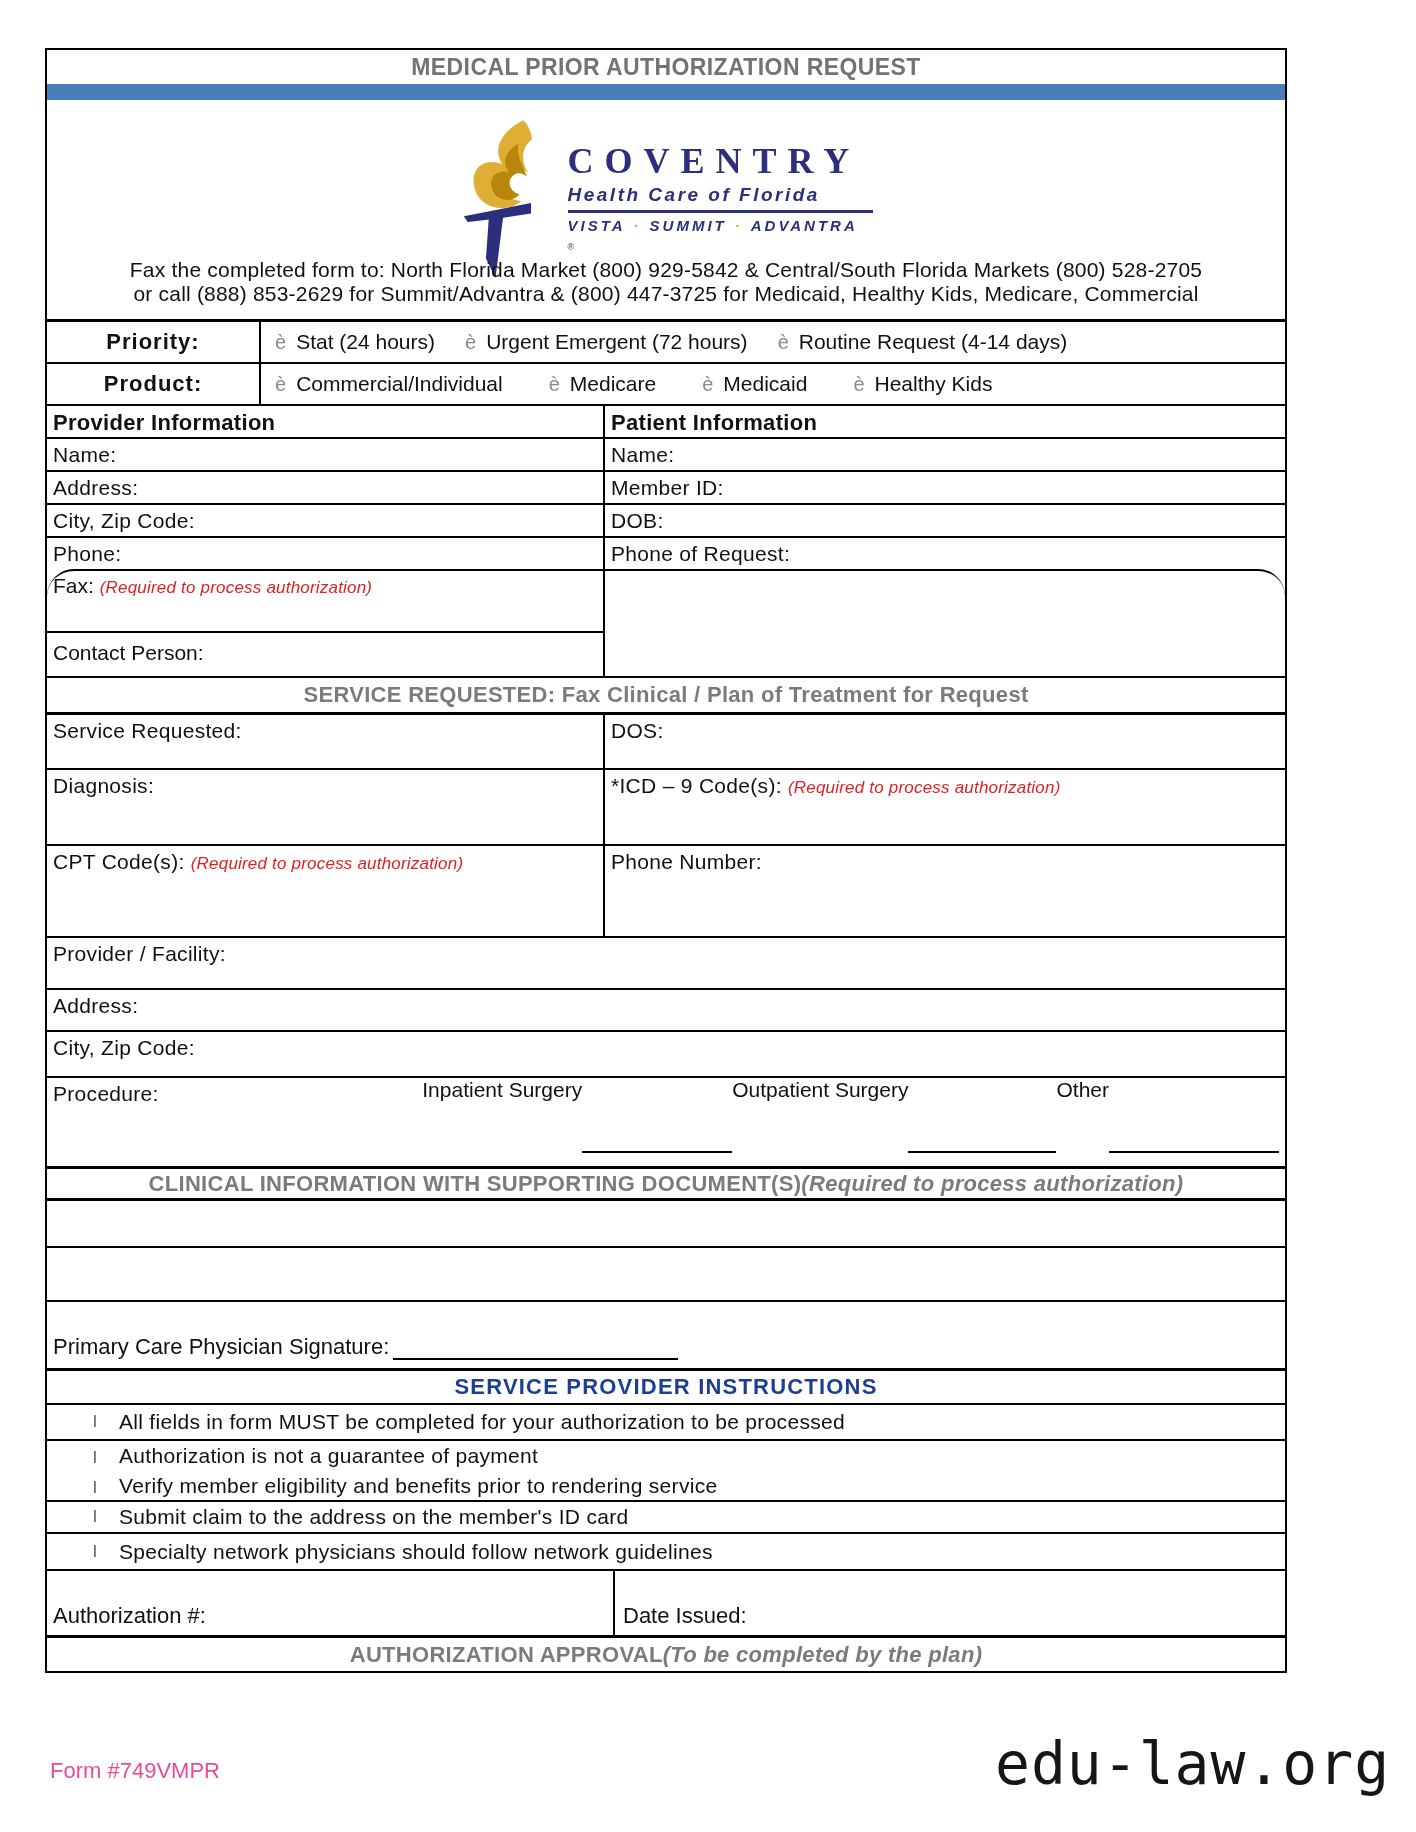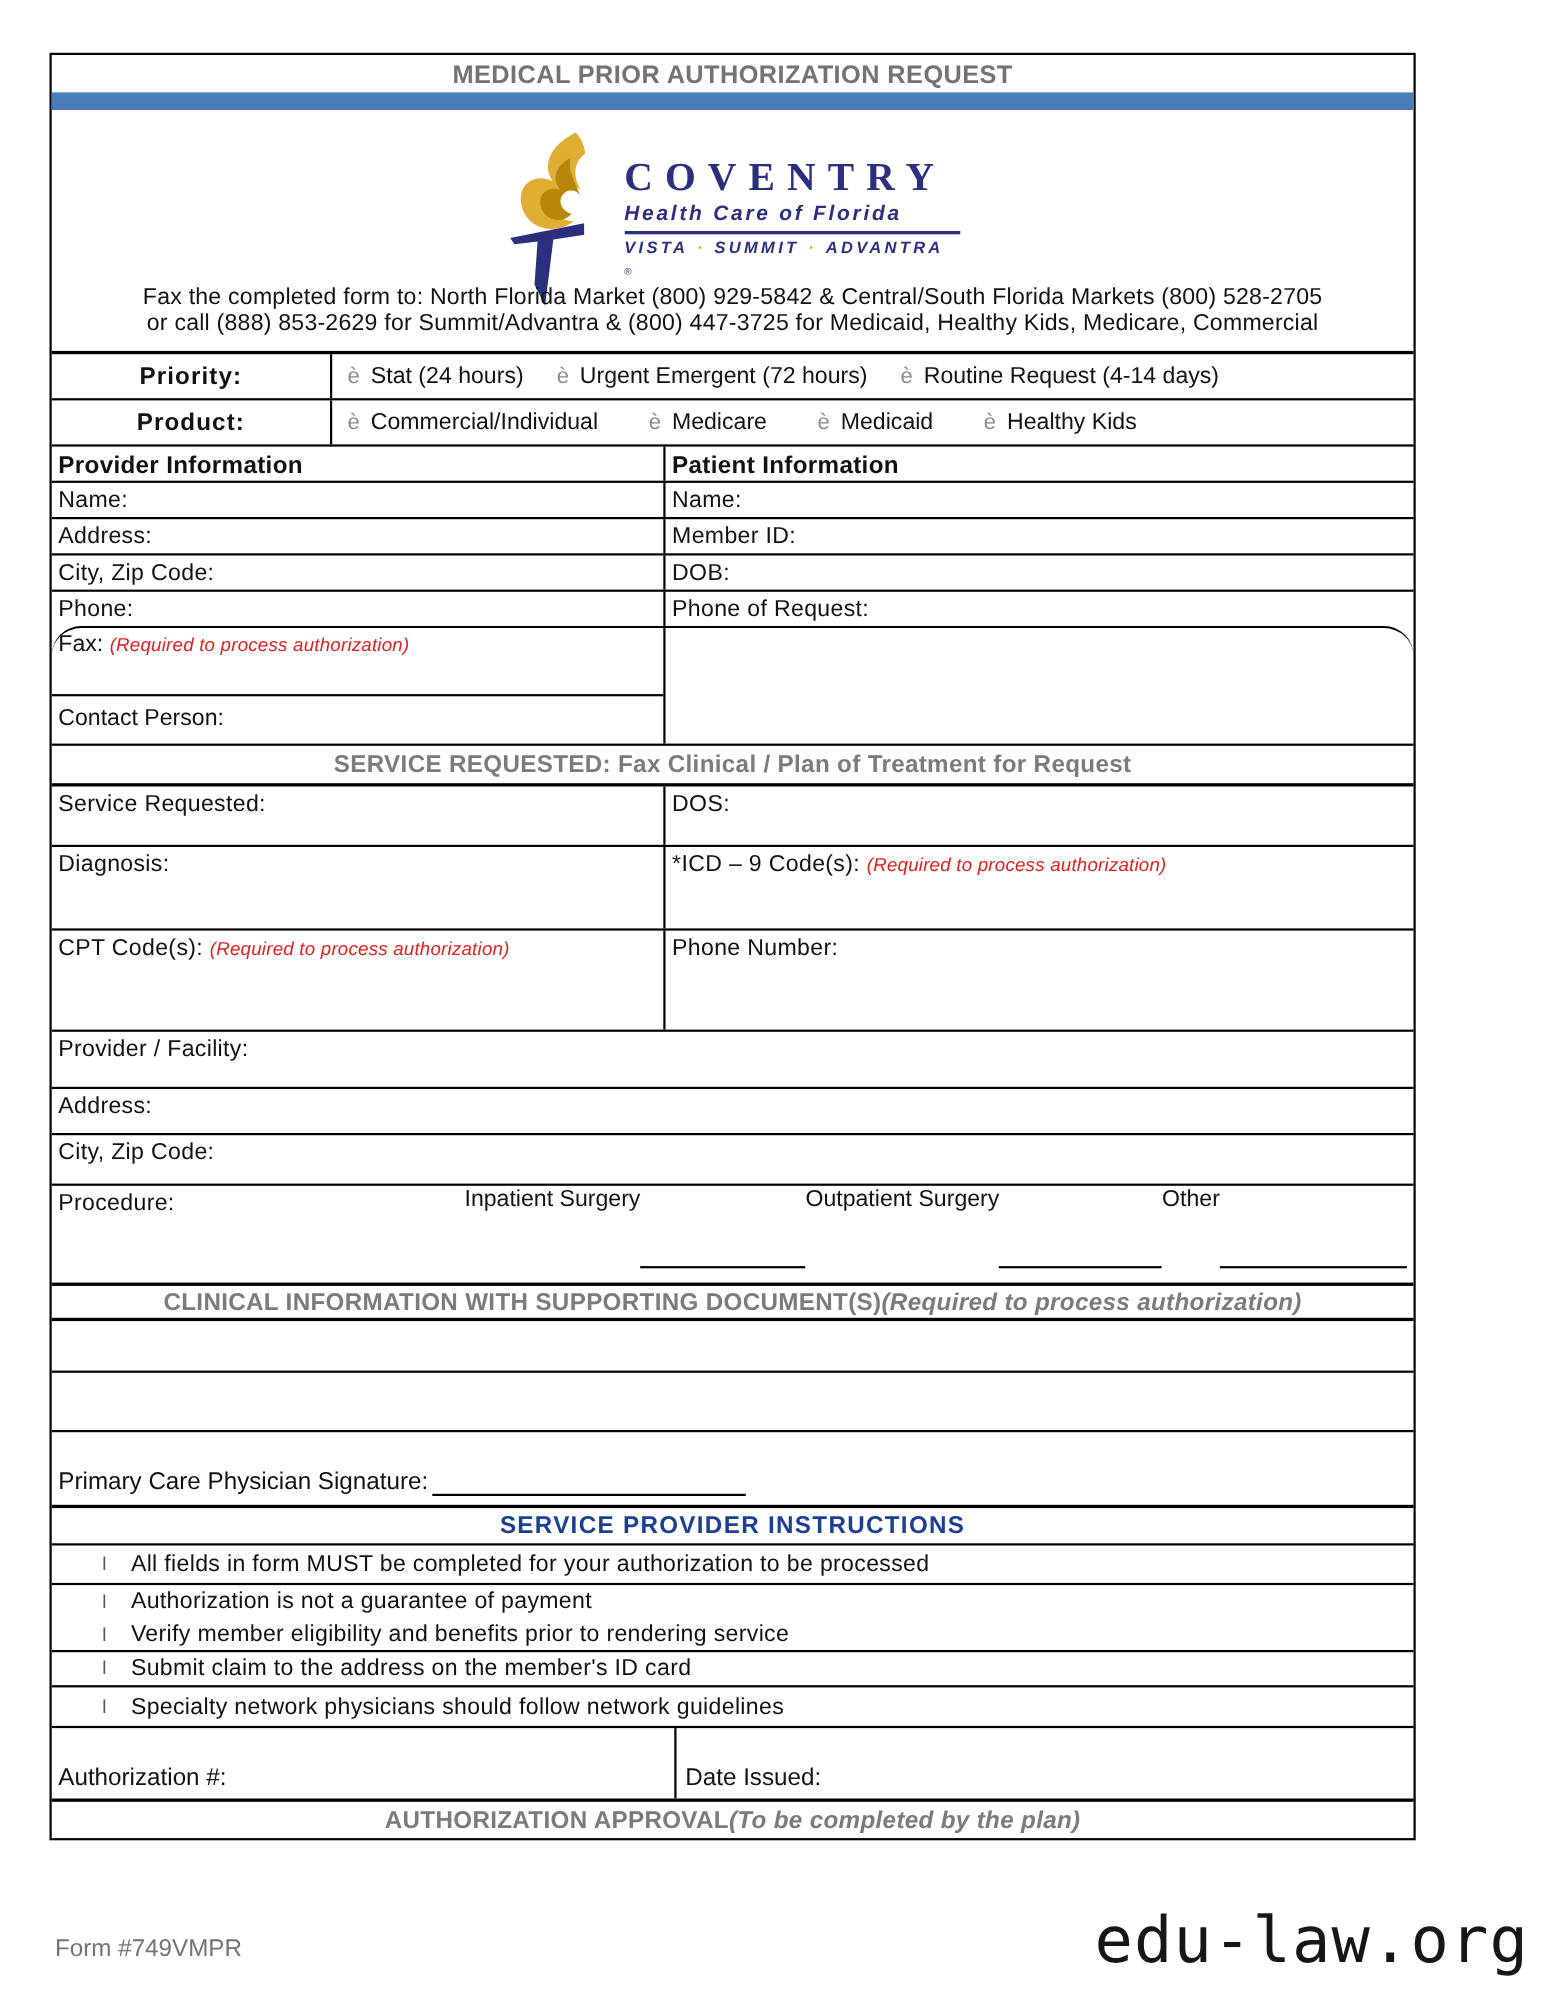--- a/index.html
+++ b/index.html
@@ -24,21 +24,21 @@
   .logo-tagline { font-style:italic; font-weight:bold; font-size:19px; letter-spacing:2.5px; margin-top:2px; color:#2b2f7e; }
   .logo-rule { border:none; border-top:3px solid #2b2f7e; margin:4px 0 4px 0; width:305px; }
   .logo-brands { font-style:italic; font-weight:bold; font-size:15px; letter-spacing:3px; color:#2b2f7e; }
   .brand-sep { color:#d9a72a; padding:0 8px; font-weight:bold; }
   .reg-mark { font-size:9px; color:#2b2f7e; vertical-align:bottom; }
   .fax-line { font-size:21px; letter-spacing:0.2px; margin-top:4px; text-align:center; }
   .fax-line + .fax-line { margin-top:0; }
 
   .r-priority { height:43px; }
   .r-product  { height:42px; }
-  .lblcol { width:255px; border-right:2px solid #000; display:flex; align-items:center; justify-content:center;
+  .lblcol { width:214px; border-right:2px solid #000; display:flex; align-items:center; justify-content:center;
             font-weight:bold; font-size:22px; letter-spacing:1px; }
   .optcol { flex:1; display:flex; align-items:center; padding-left:14px; font-size:21px; }
   .opt { display:flex; align-items:baseline; margin-right:30px; }
   .opt-wide { margin-right:46px; }
   .marker { color:#8a8a8a; font-size:20px; margin-right:10px; }
 
   .colL { width:558px; border-right:2px solid #000; }
   .colR { flex:1; }
   .cell { padding:4px 6px; font-size:21px; letter-spacing:0.3px; }
   .hdr  { font-weight:bold; font-size:22px; }
@@ -79,21 +79,21 @@
   .instr-line { display:flex; align-items:baseline; padding-left:46px; font-size:21px; letter-spacing:0.3px; }
   .r-i1 .instr-line, .r-i3 .instr-line, .r-i4 .instr-line { align-items:center; height:100%; }
   .r-i2 .instr-line { margin:3px 0; }
   .bullet { color:#555; font-size:17px; width:26px; }
 
   .r-apphead { height:36px; }
   .r-auth { height:66px; }
   .auth-L { width:568px; border-right:2px solid #000; display:flex; align-items:flex-end; padding:0 0 6px 6px; font-size:22px; }
   .auth-R { flex:1; display:flex; align-items:flex-end; padding:0 0 6px 8px; font-size:22px; }
 
-  .footer-form { position:absolute; left:50px; top:1758px; font-size:22px; color:#737373; }
+  .footer-form { position:absolute; left:50px; top:1758px; font-size:22px; color:#ec4899; }
   .watermark { position:absolute; left:995px; top:1730px; font-family:"DejaVu Sans Mono", monospace;
                font-size:58px; color:#161616; letter-spacing:1px; }
 </style>
 </head>
 <body>
 
 <div class="page">
   <div class="form">
 
     <div class="row r-title">

